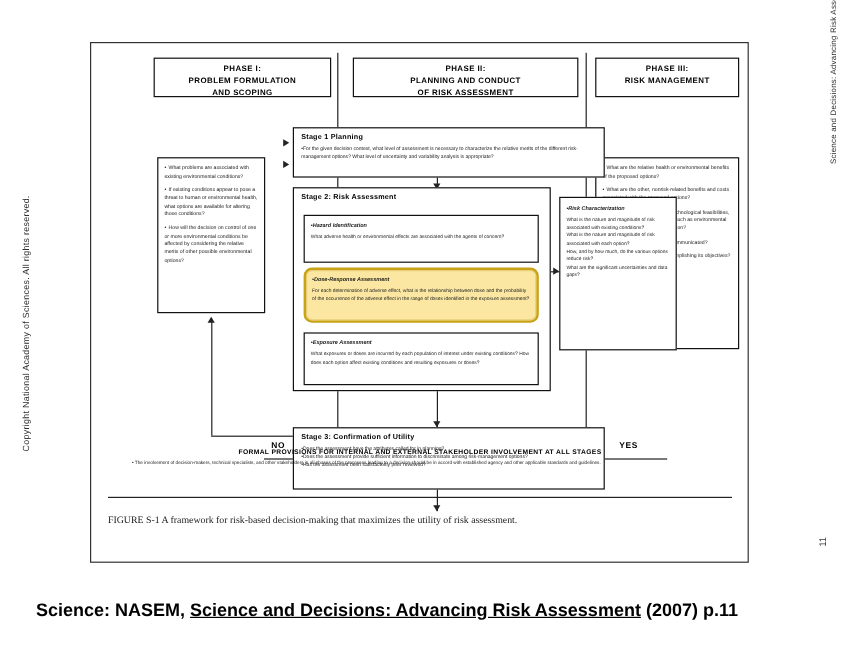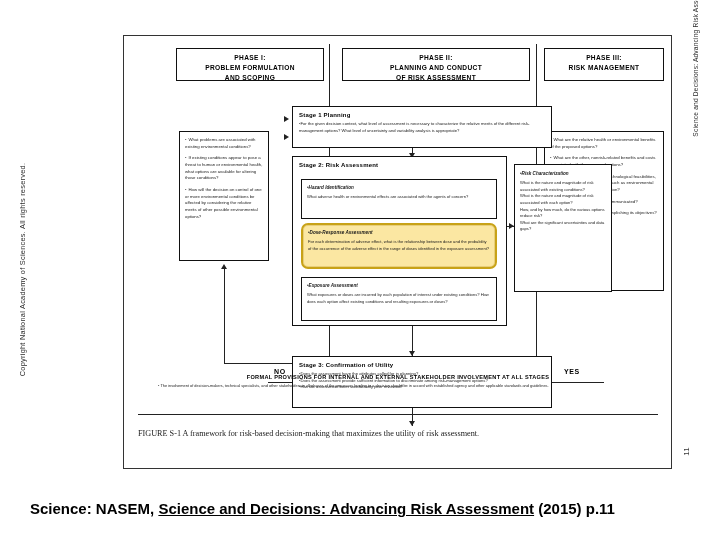--- a/index.html
+++ b/index.html
@@ -39,21 +39,21 @@
   
   #page-no{
     position:absolute;left:676px;top:447px;width:20px;
     transform:rotate(-90deg);transform-origin:center center;
     font-size:8px;color:#3a3a3a;text-align:center;
   }
 
   
   #figure-frame{
     position:absolute;left:75px;top:35px;width:547px;height:432px;
-    border:1px solid #333;background:#fff;margin-left:48px;
+    border:1px solid #333;background:#fff;
   }
 
   
   .phase-head{
     position:absolute;border:1px solid #111;background:#fff;
     text-align:center;font-weight:bold;font-size:6.6px;line-height:1.5;
     letter-spacing:.35px;color:#000;padding:4px 2px 5px 2px;box-sizing:border-box;
   }
   #phase1-head{left:52px;top:12px;width:148px;height:33px;}
   #phase2-head{left:218px;top:12px;width:188px;height:33px;}
@@ -276,14 +276,14 @@
       <span class="sh-title">FORMAL PROVISIONS FOR INTERNAL AND EXTERNAL STAKEHOLDER INVOLVEMENT AT ALL STAGES</span>
       <span class="sh-body">• <span>The involvement of decision-makers, technical specialists, and other stakeholders in all phases of the processes leading to a decision should be in accord with established agency and other applicable standards and guidelines.</span></span>
     </div>
     <div id="stakeholder-rule"></div>
 
     <div id="caption">FIGURE S-1 A framework for risk-based decision-making that maximizes the utility of risk assessment.</div>
   </div>
 </div>
 
 <div id="source-line">
-  <span>Science:  NASEM, </span><span class="u">Science and Decisions:  Advancing Risk Assessment</span><span> (2015) p.11</span>
+  <span>Science:  NASEM, </span><span class="u">Science and Decisions:  Advancing Risk Assessment</span><span> (2007) p.11</span>
 </div>
 
 </body></html>

